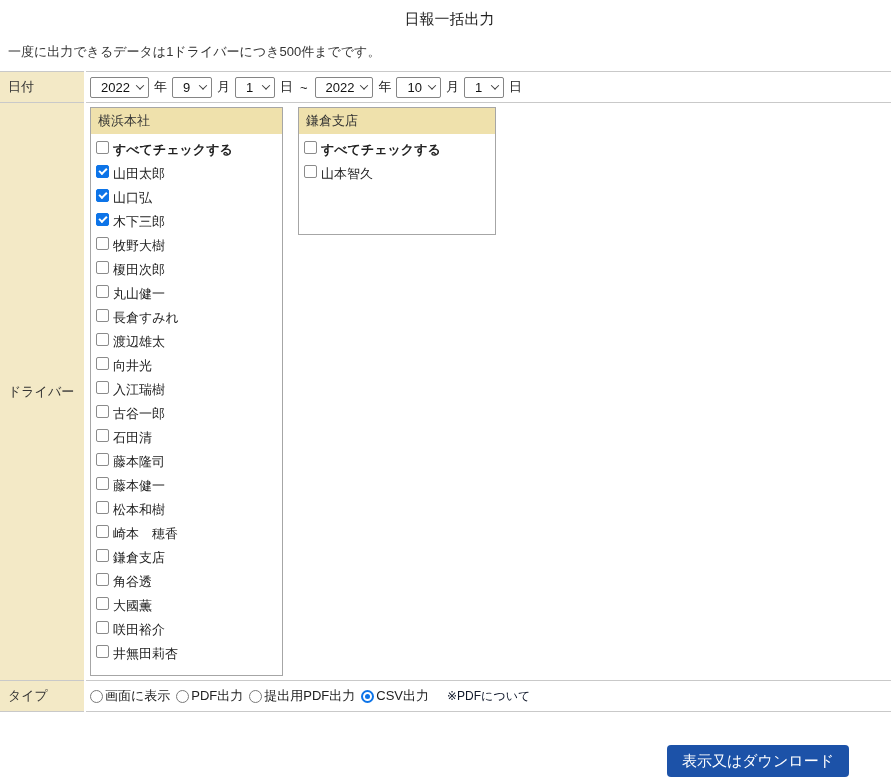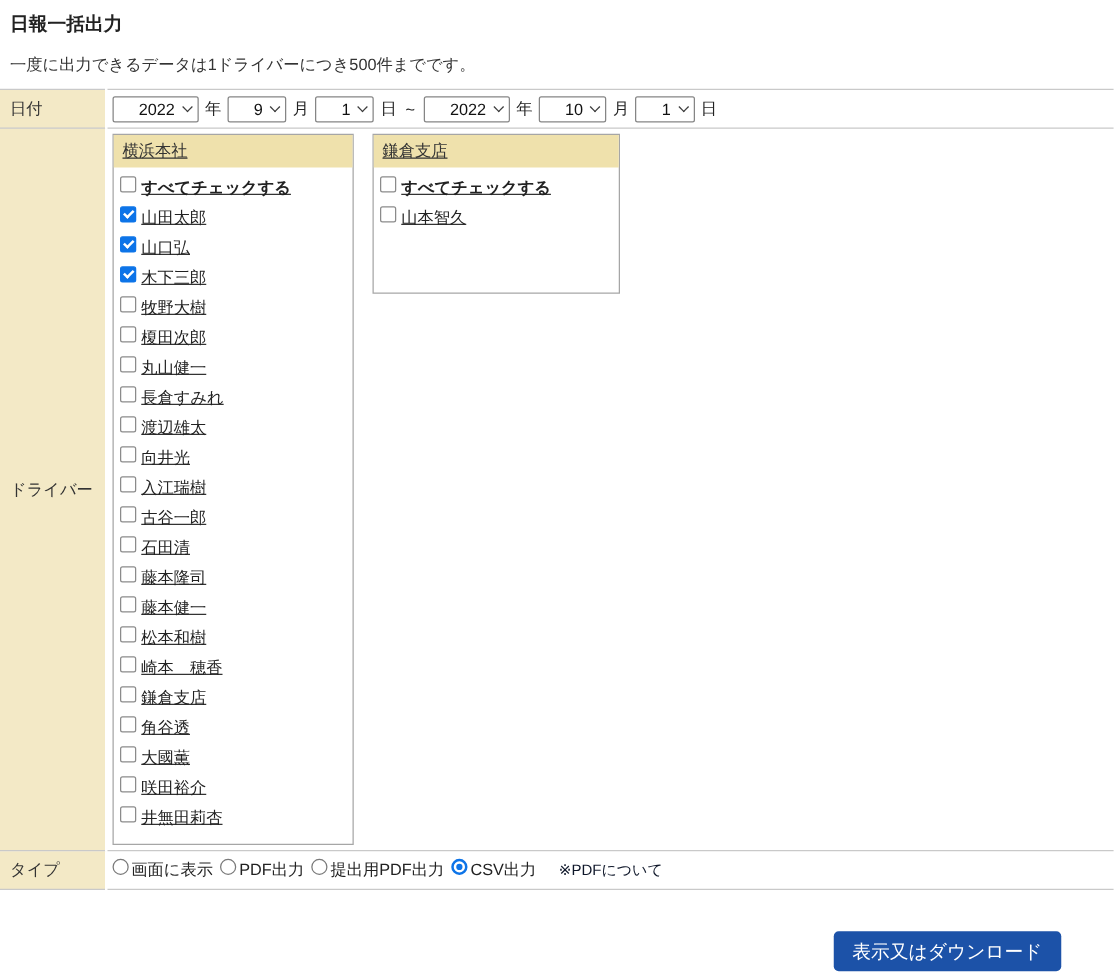--- a/index.html
+++ b/index.html
@@ -7,22 +7,22 @@
     margin: 0; padding: 0;
     width: 891px; height: 780px;
     background: #fff;
     font-family: "Liberation Sans", "DejaVu Sans", sans-serif;
     color: #333;
   }
   .page { width: 891px; position: relative; }
 
   
   .page-title {
-    font-size: 15px; font-weight: bold; color: #222;
-    margin: 0; padding: 10px 0 0 8px;
+    font-size: 15px; font-weight: normal; color: #222;
+    margin: 0; padding: 10px 0 0 8px; text-align: center;
   }
   .page-note {
     font-size: 13px; color: #333;
     margin: 0; padding: 14px 0 10px 8px;
   }
 
   
   table.form-table {
     width: 891px;
     border-collapse: collapse;
@@ -46,38 +46,38 @@
     padding: 4px 4px 4px 4px;
   }
   td.driver-cell { vertical-align: top; padding: 6px 4px 8px 3px; }
 
   
   .date-controls { display: flex; align-items: center; gap: 5px; height: 22px; }
   .select {
     display: inline-flex; align-items: center; justify-content: space-between;
     height: 21px; min-width: 40px;
     border: 1px solid #858585; border-radius: 2px;
-    background: #fff; padding: 0 5px 0 20px;
+    background: #fff; padding: 0 5px 0 10px;
     cursor: default;
   }
   .select.year { min-width: 54px; }
   .select-value { font-size: 13px; color: #111; }
   .chevron {
     width: 6px; height: 6px;
     border-right: 1.6px solid #3c3c3c;
     border-bottom: 1.6px solid #3c3c3c;
     transform: rotate(45deg) translate(-1px,-1px);
     margin-left: 7px; flex: 0 0 auto;
   }
   .unit { font-size: 13px; color: #222; }
   .tilde { font-size: 13px; color: #222; margin: 0 2px; }
 
   
   .groups { display: flex; align-items: flex-start; gap: 15px; }
-  .group-box { border: 1px solid #a6a6a6; background: #fff; text-decoration: underline; }
+  .group-box { border: 1px solid #a6a6a6; background: #fff; }
   .group-box:nth-child(1) { width: 193px; }
   .group-box:nth-child(2) { width: 198px; }
   .group-header {
     background: #efe1ac;
     height: 26px; line-height: 26px;
     padding-left: 7px;
     font-size: 13px; color: #333;
   }
   .member-list { padding: 7px 4px 6px 5px; min-height: 100px; }
   .member-item {
@@ -98,21 +98,21 @@
   input[type="checkbox"]:checked { background: #0d74e8; border-color: #0d74e8; }
   input[type="checkbox"]:checked::after {
     content: ""; position: absolute; left: 2px; top: 2px;
     width: 6px; height: 3px;
     border-left: 2px solid #fff; border-bottom: 2px solid #fff;
     transform: rotate(-45deg);
   }
 
   
   .type-controls { display: flex; align-items: center; height: 18px; }
-  .radio-item { display: inline-flex; margin-right: 6px; cursor: pointer; }
+  .radio-item { display: inline-flex; align-items: center; margin-right: 6px; cursor: pointer; }
   .radio-label { font-size: 13px; color: #222; margin-left: 2px; }
   input[type="radio"] {
     appearance: none; -webkit-appearance: none;
     width: 13px; height: 13px; margin: 0;
     border: 1px solid #7a7a7a; border-radius: 50%;
     background: #fff; cursor: pointer; position: relative; flex: 0 0 auto;
   }
   input[type="radio"]:checked { border: 2px solid #0d74e8; }
   input[type="radio"]:checked::after {
     content: ""; position: absolute; left: 2px; top: 2px;

